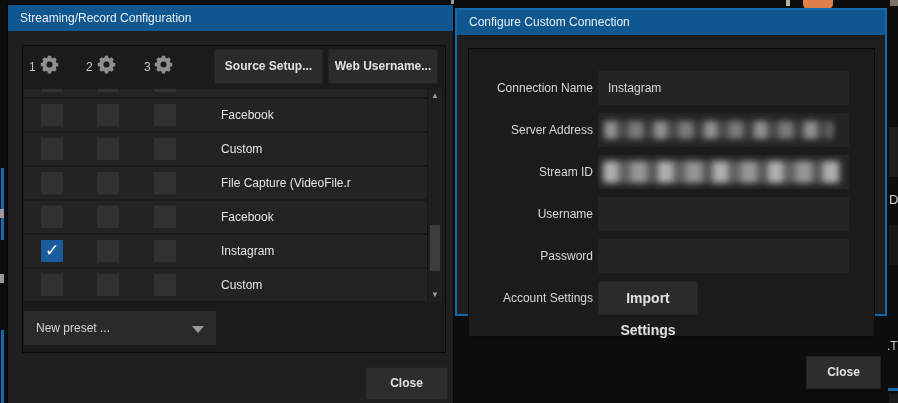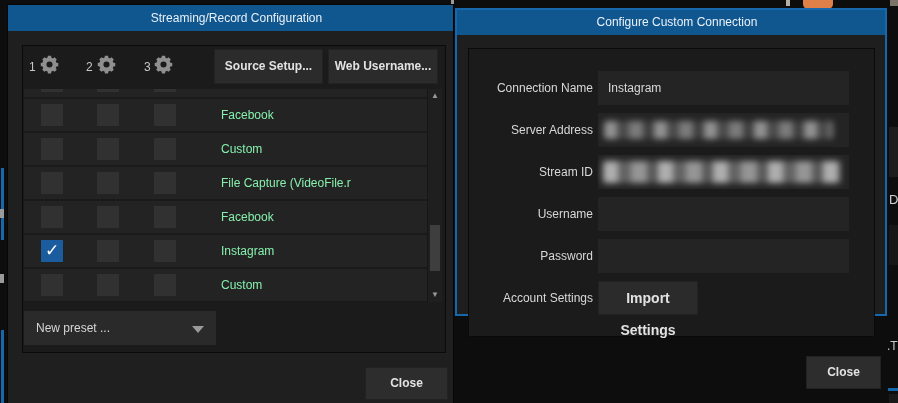--- a/index.html
+++ b/index.html
@@ -2,40 +2,40 @@
 <html><head>
 <meta charset="utf-8">
 <style>
   html,body{margin:0;padding:0;background:#0d0d0d;}
   #stage{position:relative;width:898px;height:403px;overflow:hidden;background:#0d0d0d;
          font-family:"Liberation Sans","DejaVu Sans",sans-serif;color:#d9d9d9;font-size:12px;}
 
   
   .dialog{position:absolute;background:#1f1f1f;box-shadow:0 0 0 1px #060606;}
   .titlebar{position:absolute;left:0;top:0;right:0;height:26px;background:#10568f;
-            color:#eaf1f8;line-height:26px;padding-left:12px;font-size:12px;text-align:center;}
+            color:#eaf1f8;line-height:26px;padding-left:12px;font-size:12px;}
   .groupbox{position:absolute;background:#1b1b1b;border:1px solid #0a0a0a;box-sizing:border-box;}
   .btn{position:absolute;background:#2b2b2b;color:#e2e2e2;text-align:center;
        box-sizing:border-box;border:1px solid #222;cursor:default;font-weight:bold;}
   .btn span{display:inline-block;vertical-align:middle;}
 
   
   #dlg-left{left:8px;top:5px;width:445px;height:398px;}
   .preset-num{position:absolute;top:14px;color:#c8c8c8;font-size:12px;}
   .gear{position:absolute;top:8px;width:21px;height:21px;fill:#8f8f8f;}
   .hdr-btn{height:35px;line-height:33px;font-size:12px;}
 
   #list-viewport{position:absolute;left:1px;top:43px;width:403px;height:213px;overflow:hidden;background:#1e1e1e;}
   .lrow{position:relative;width:100%;height:34px;background:#232323;border-bottom:2px solid #1a1a1a;box-sizing:border-box;}
   .cb{position:absolute;top:5px;width:22px;height:22px;background:#313131;}
   .cb.c1{left:17px}.cb.c2{left:73px}.cb.c3{left:130px}
   .cb.checked{background:#1b5c9e;}
   .cb.checked::after{content:"\2713";position:absolute;left:0;top:0;width:22px;height:22px;
                      color:#fff;font-size:17px;line-height:22px;text-align:center;font-weight:bold;}
-  .lrow .rlabel{position:absolute;left:197px;top:0;line-height:32px;color:#86efac;white-space:nowrap;}
+  .lrow .rlabel{position:absolute;left:197px;top:0;line-height:32px;color:#e5e5e5;white-space:nowrap;}
 
   #scrollbar{position:absolute;left:404px;top:43px;width:15px;height:213px;background:#1f1f1f;border-left:1px solid #161616;box-sizing:border-box;}
   .sb-arrow{position:absolute;left:0;width:100%;height:14px;text-align:center;color:#9a9a9a;font-size:8px;line-height:14px;}
   #sb-thumb{position:absolute;left:2px;width:10px;top:136px;height:46px;background:#3e3e3e;}
 
   #new-preset{position:absolute;left:1px;top:265px;width:192px;height:34px;background:#2a2a2a;}
   #new-preset .dd-label{position:absolute;left:12px;line-height:34px;color:#d6d6d6;text-align:center;}
   .dd-arrow{position:absolute;right:12px;top:15px;width:0;height:0;
             border-left:6px solid transparent;border-right:6px solid transparent;border-top:7px solid #9a9a9a;}
 

